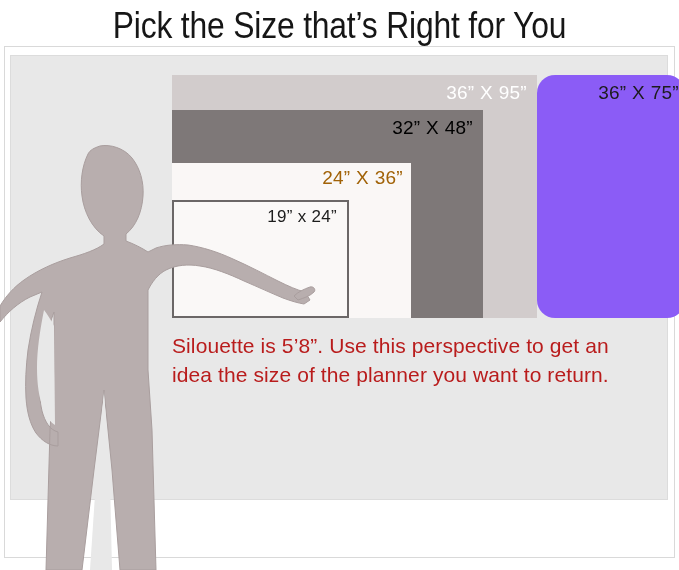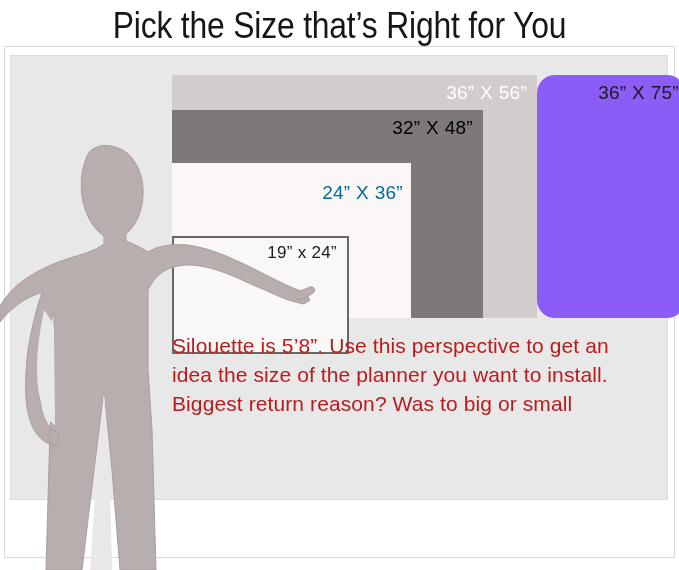--- a/index.html
+++ b/index.html
@@ -79,21 +79,20 @@
     background: #7e7878;
   }
   #panel-24x36 {
     left: 172px;  top: 163px; width: 239px; height: 155px;
     background: #faf7f6;
   }
   #panel-19x24 {
     left: 172px;  top: 200px; width: 177px; height: 118px;
     background: #faf8f7;
     border: 2px solid #6b6767;
-    margin-top: 36px;
   }
 
   .panel-label {
     position: absolute;
     font-family: "Liberation Sans Narrow", "Liberation Sans", sans-serif;
     font-size: 19px;
     white-space: nowrap;
     letter-spacing: 0.3px;
   }
   #label-36x75 {
@@ -102,22 +101,22 @@
   }
   #label-36x56 {
     right: 10px; top: 7px;
     color: #ffffff;
   }
   #label-32x48 {
     right: 10px; top: 7px;
     color: #000000;
   }
   #label-24x36 {
-    right: 8px; top: 19px;
-    color: #0369a1;
+    right: 8px; top: 4px;
+    color: #a16207;
   }
   #label-19x24 {
     right: 10px; top: 5px;
     color: #1c1c1c;
     font-size: 17px;
   }
 
   
   #silhouette {
     position: absolute;
@@ -154,21 +153,21 @@
   <div class="frame-line" id="frame-right"></div>
   <div class="frame-line" id="frame-bottom"></div>
 
   <div id="wall"></div>
 
   <div class="panel" id="panel-36x75">
     <span class="panel-label" id="label-36x75">36” X 75”</span>
   </div>
 
   <div class="panel" id="panel-36x56">
-    <span class="panel-label" id="label-36x56">36” X 56”</span>
+    <span class="panel-label" id="label-36x56">36” X 95”</span>
   </div>
 
   <div class="panel" id="panel-32x48">
     <span class="panel-label" id="label-32x48">32” X 48”</span>
   </div>
 
   <div class="panel" id="panel-24x36">
     <span class="panel-label" id="label-24x36">24” X 36”</span>
   </div>
 
@@ -235,17 +234,16 @@
          C 51 180, 47 174, 44 170 Z"></path>
 
     <path fill="#e8e8e8" stroke="none" d="M 104 252 L 96 340 L 90 430 L 112 430 L 110 340 Z"></path>
 
     <path fill="#b8aeae" stroke="#a99e9e" stroke-width="1" d="M 298 160 C 304 158, 310 156, 314 152 C 316 150, 314 146, 310 147
          C 304 149, 298 152, 294 156 Z"></path>
   </svg>
 
   <div id="caption">
     <div>Silouette is 5’8”. Use this perspective to get an</div>
-    <div>idea the size of the planner you want to install.</div>
-    <div>Biggest return reason? Was to big or small</div>
+    <div>idea the size of the planner you want to return.</div>
   </div>
 
 </div>
 
 </body></html>

